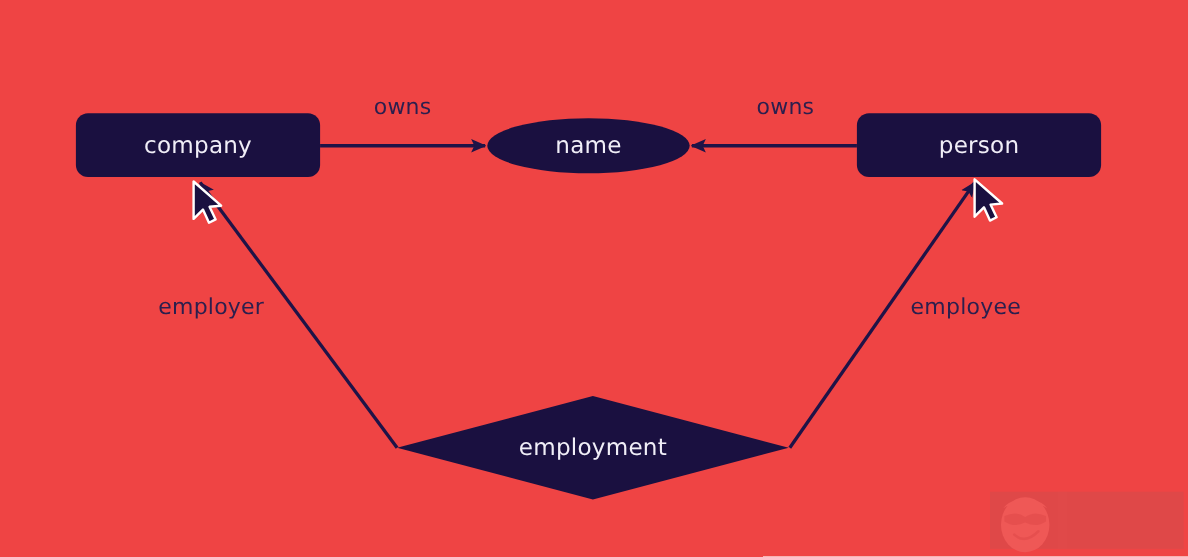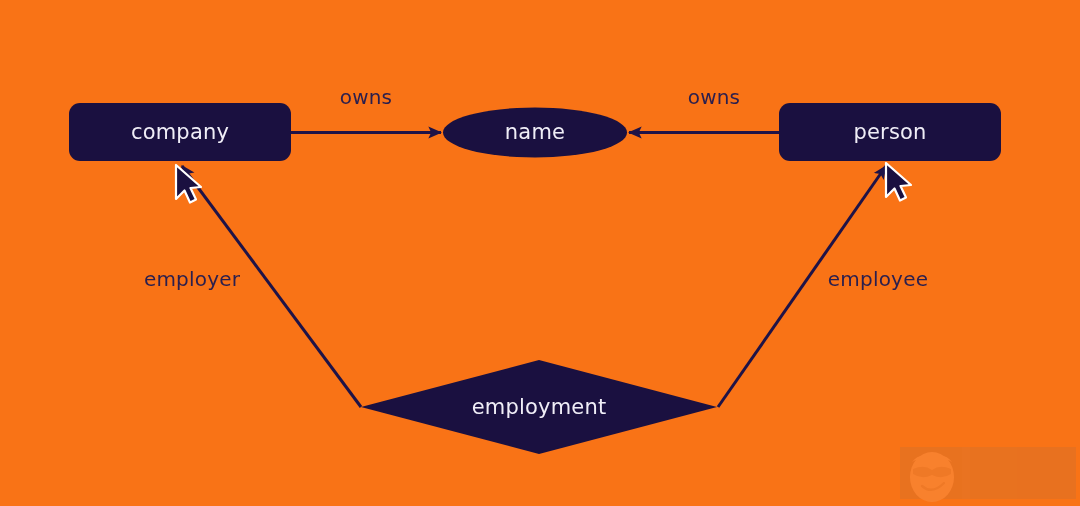--- a/index.html
+++ b/index.html
@@ -10,21 +10,21 @@
   body {
     width: 1080px;
     height: 506px;
     overflow: hidden;
     font-family: "DejaVu Sans", sans-serif;
   }
   #diagram-root {
     position: relative;
     width: 1080px;
     height: 506px;
-    background: #f97316;
+    background: #ef4444;
   }
   #er-svg {
     position: absolute;
     top: 0;
     left: 0;
     width: 1080px;
     height: 506px;
     display: block;
   }
   .node-label {

